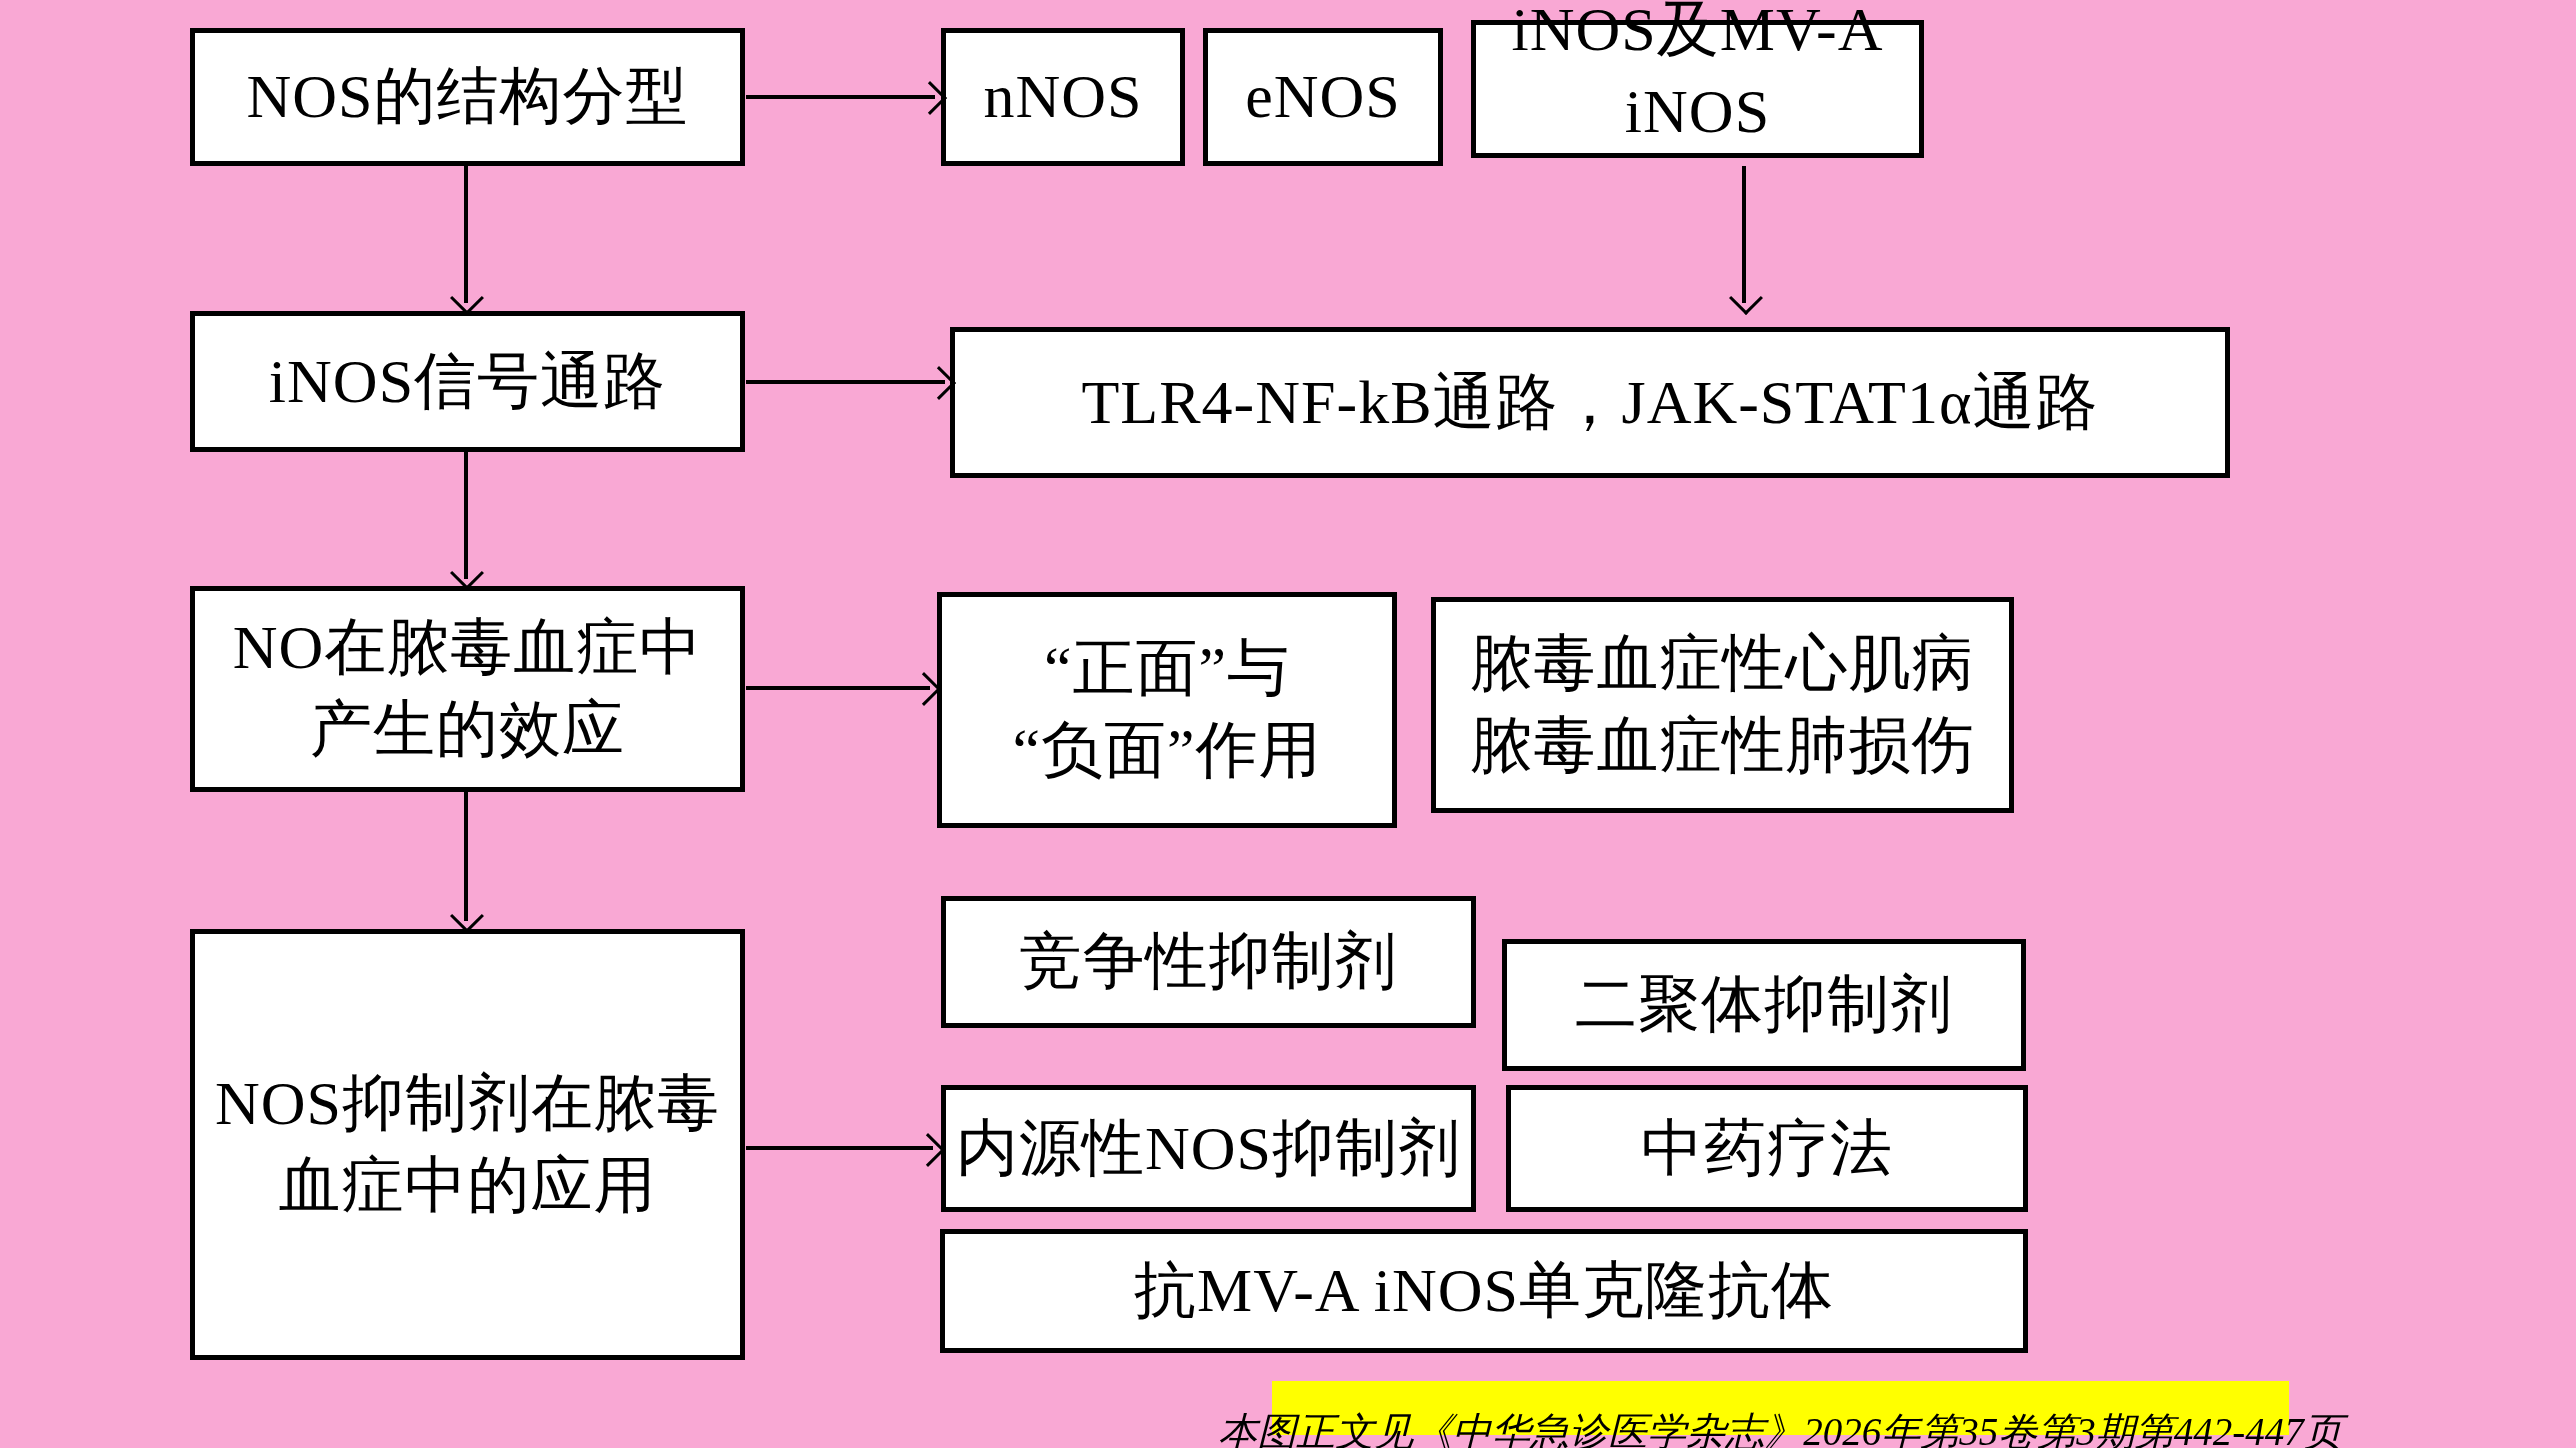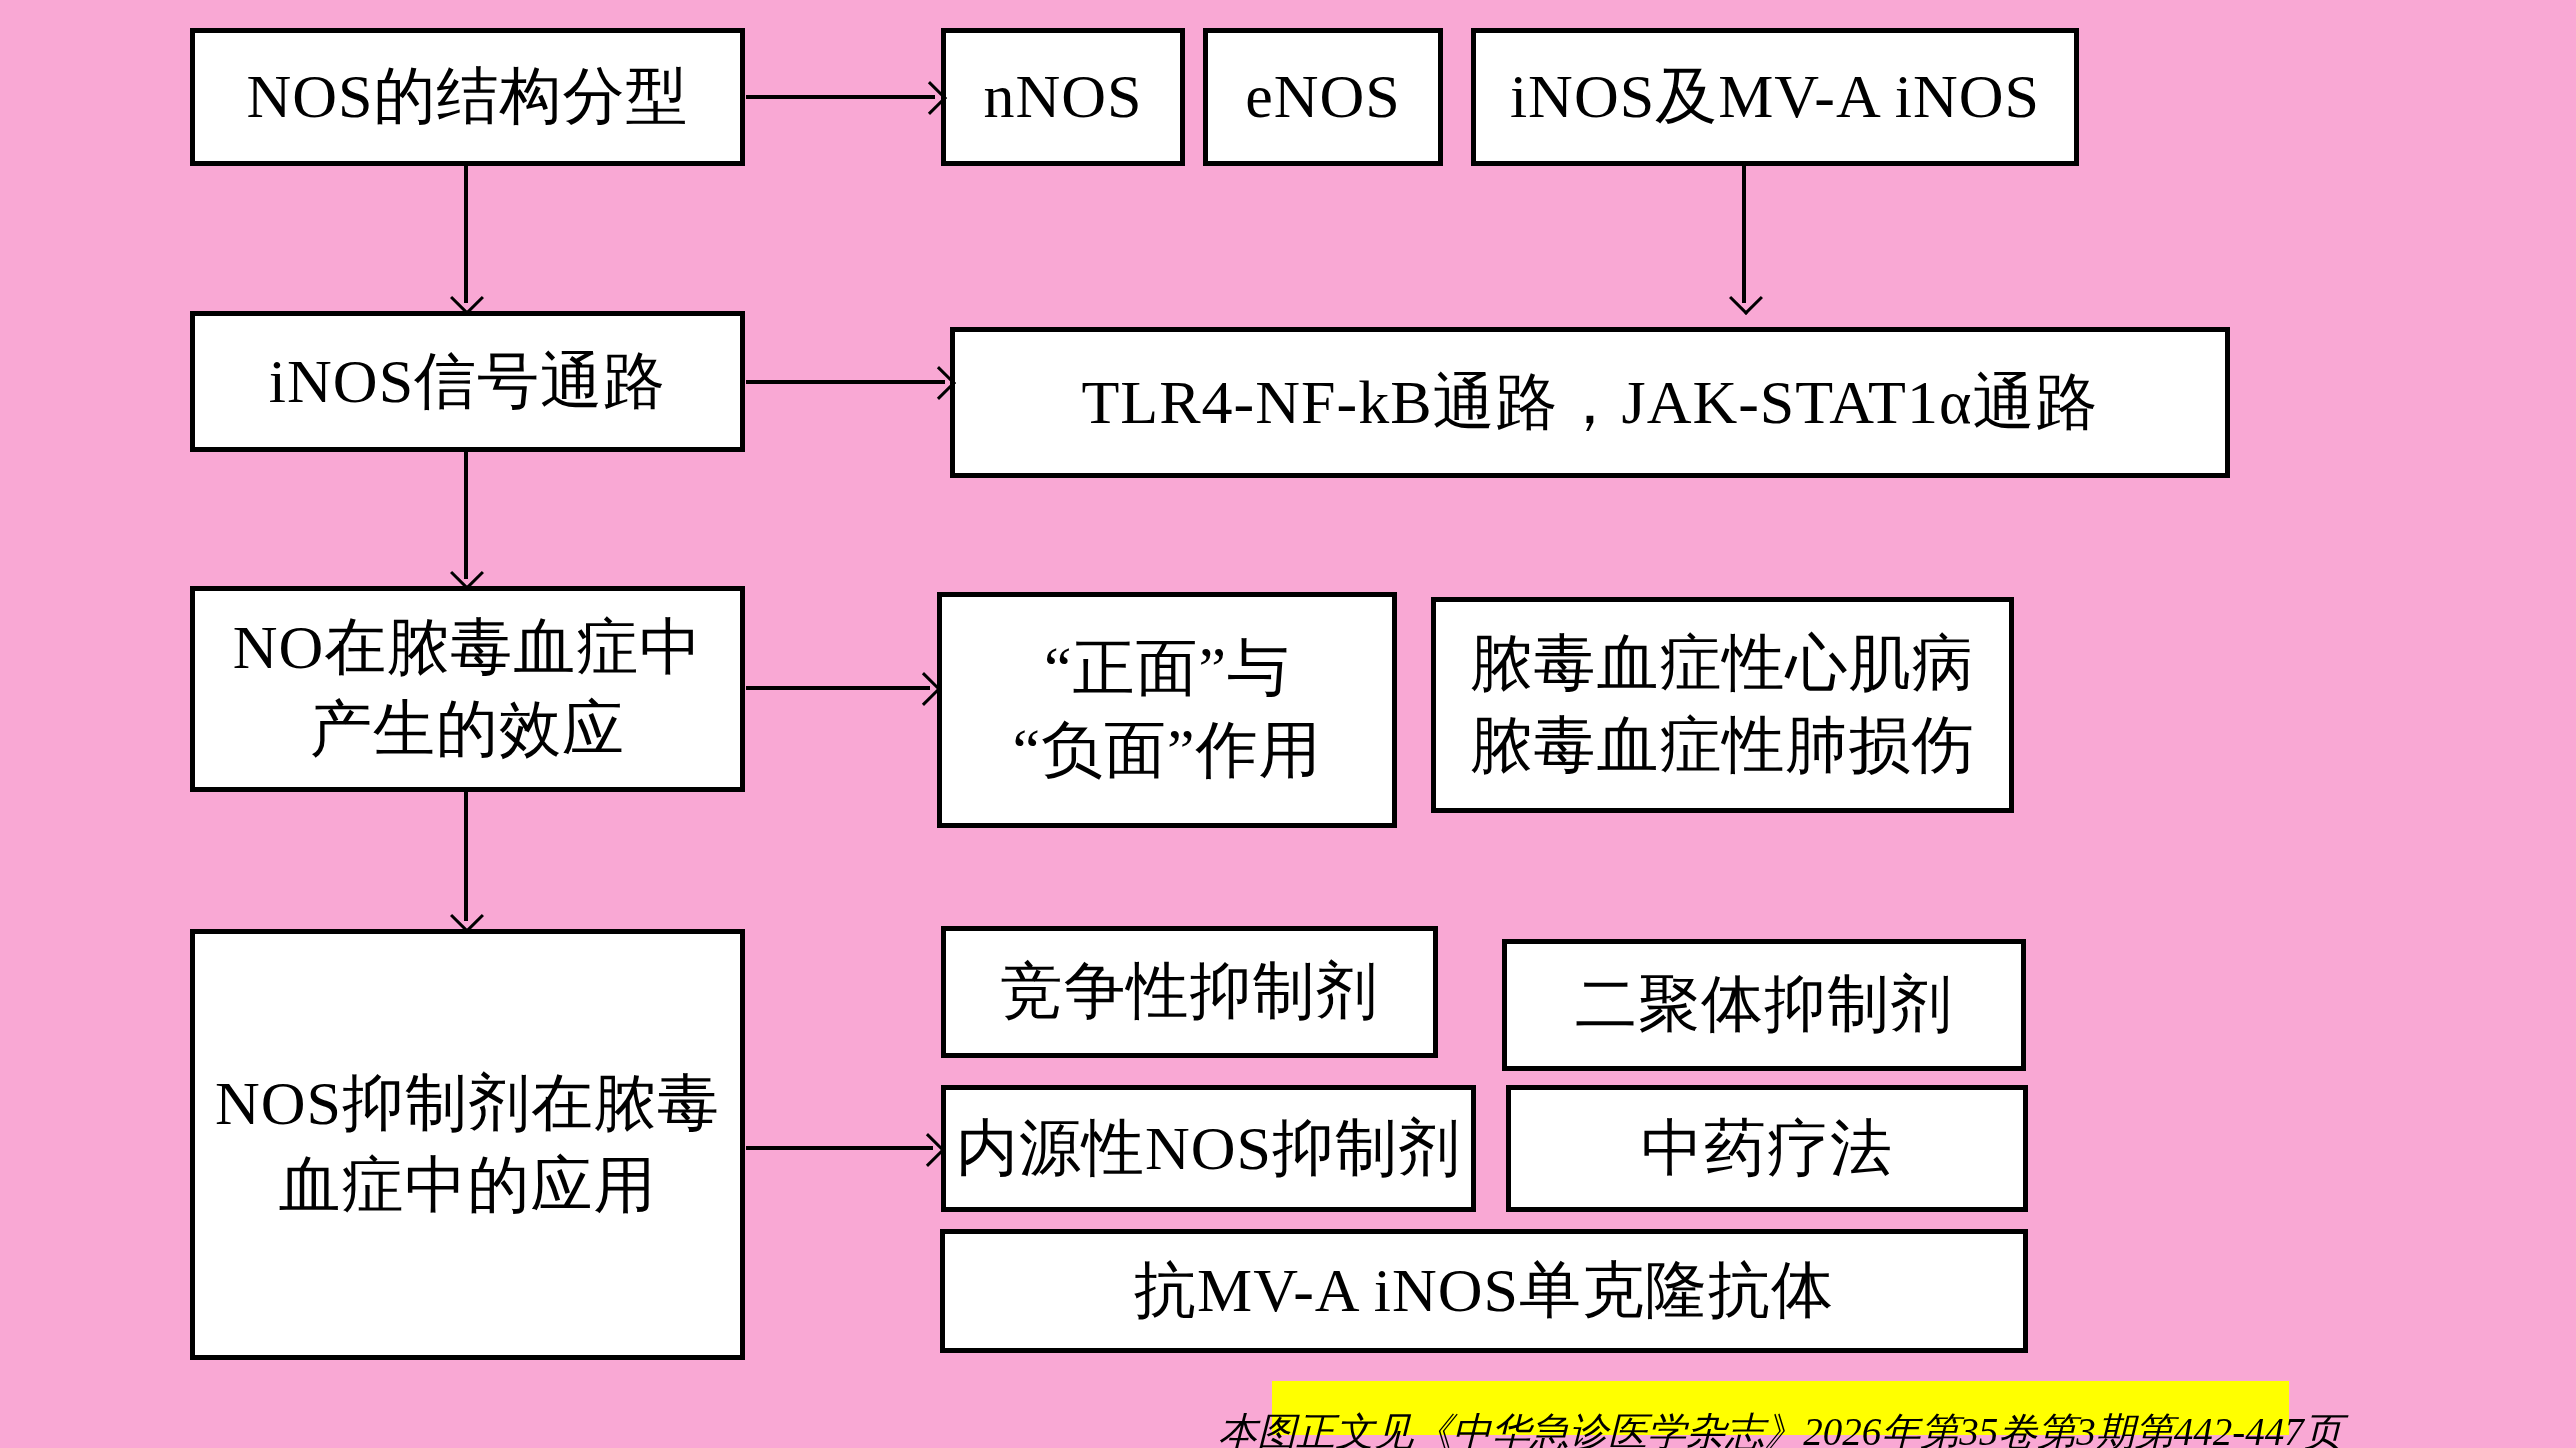--- a/index.html
+++ b/index.html
@@ -29,28 +29,28 @@
   .node .label {
     white-space: pre-line;
     font-size: 62px;
     line-height: 1.32;
     letter-spacing: 1px;
   }
   
   #b-nos-structure { left: 190px; top: 28px;  width: 555px;  height: 138px; }
   #b-nnos          { left: 941px; top: 28px;  width: 244px;  height: 138px; }
   #b-enos          { left: 1203px; top: 28px; width: 240px;  height: 138px; }
-  #b-inos-mva      { left: 1471px; top: 28px; width: 608px;  height: 138px; }
+  #b-inos-mva      { left: 1471px; top: 20px; width: 453px;  height: 138px; align-items: flex-end; }
   #b-inos-signal   { left: 190px; top: 311px; width: 555px;  height: 141px; }
   #b-tlr4          { left: 950px; top: 327px; width: 1280px; height: 151px; }
   #b-no-effect     { left: 190px; top: 586px; width: 555px;  height: 206px; }
   #b-pos-neg       { left: 937px; top: 592px; width: 460px;  height: 236px; }
   #b-cardio        { left: 1431px; top: 597px; width: 583px; height: 216px; }
   #b-nos-inhibitor { left: 190px; top: 929px; width: 555px;  height: 431px; }
-  #b-competitive   { left: 941px; top: 926px; width: 497px;  height: 132px; }
+  #b-competitive   { left: 941px; top: 896px; width: 535px;  height: 132px; }
   #b-dimer         { left: 1502px; top: 939px; width: 524px; height: 132px; }
   #b-endogenous    { left: 941px; top: 1085px; width: 535px; height: 127px; }
   #b-tcm           { left: 1506px; top: 1085px; width: 522px; height: 127px; }
   #b-mab           { left: 940px; top: 1229px; width: 1088px; height: 124px; }
 
   
   .hline { position: absolute; height: 3.9px; background: #000000; }
   .vline { position: absolute; width: 3.9px;  background: #000000; }
   .chev  { position: absolute; width: 21px; height: 21px;
            border-right: 3.9px solid #000000; border-bottom: 3.9px solid #000000; }

